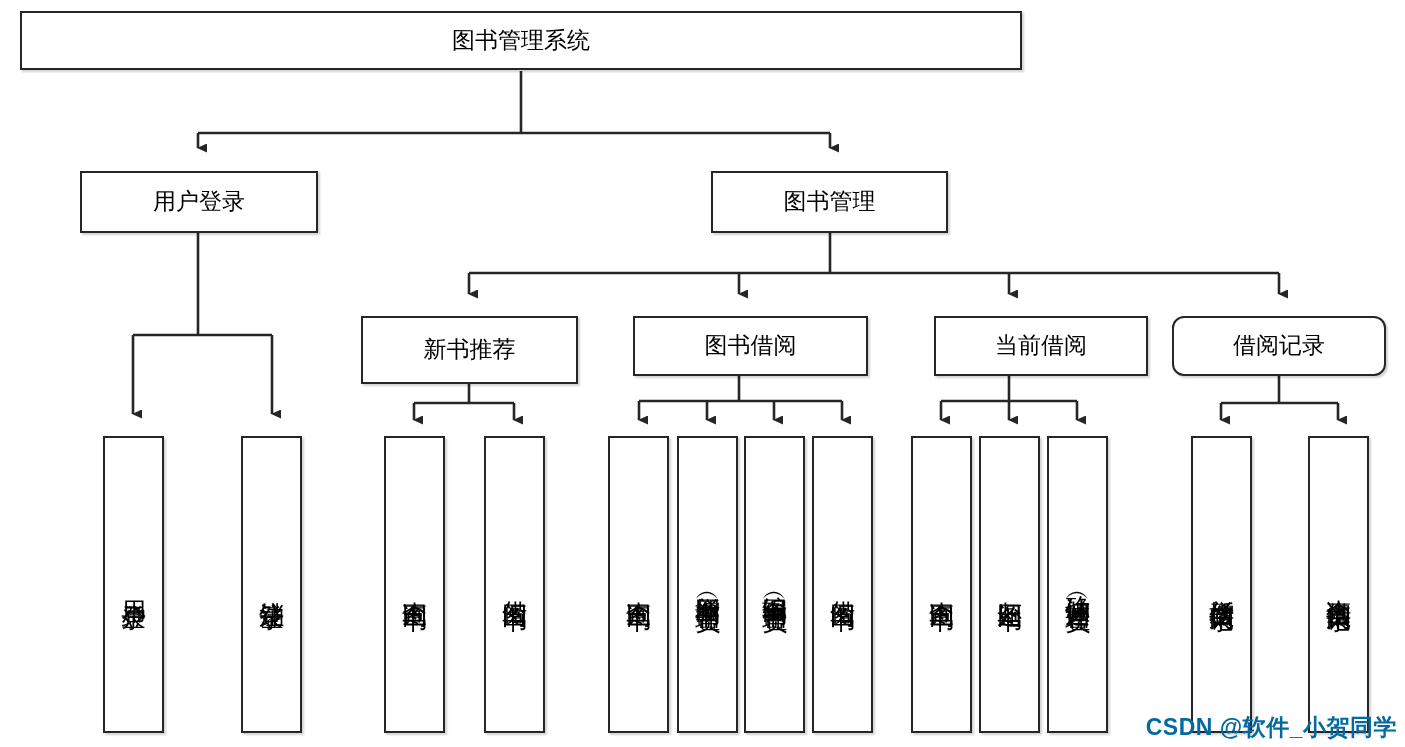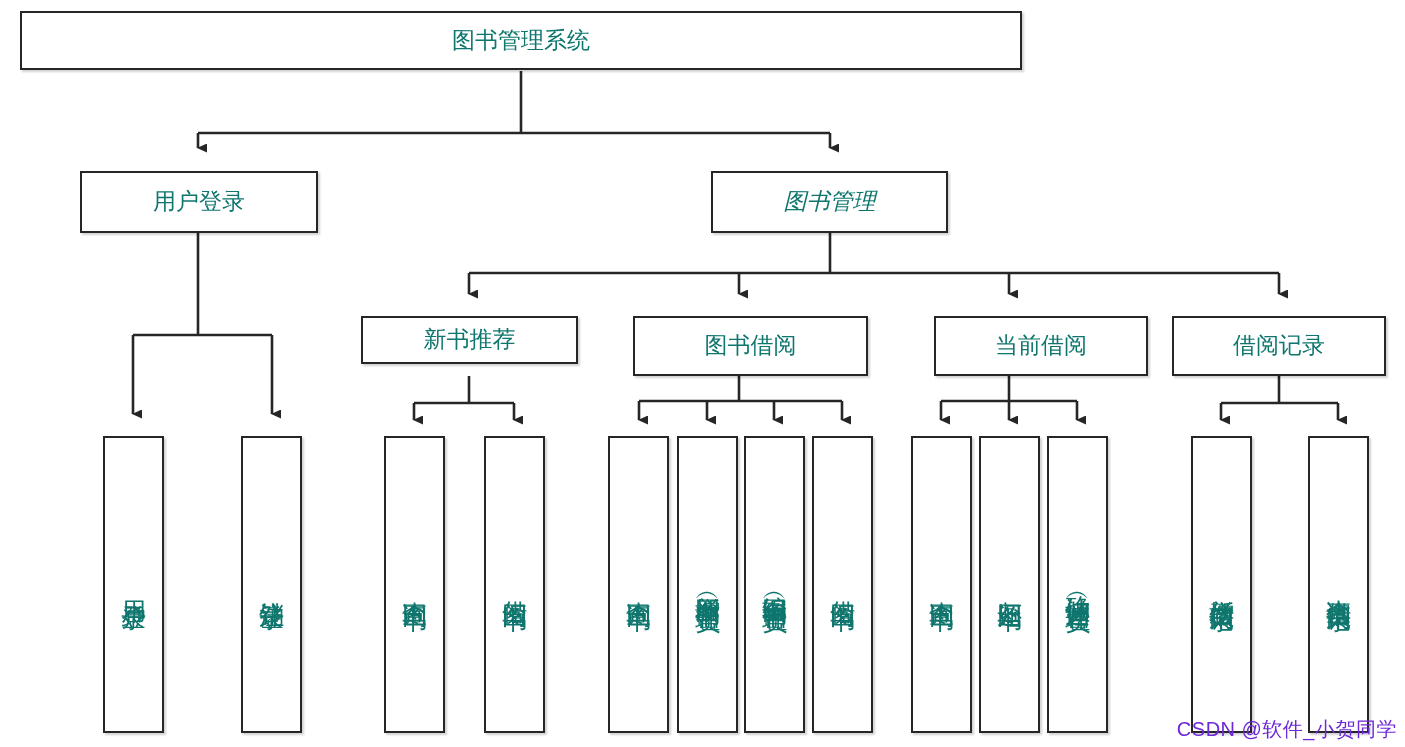--- a/index.html
+++ b/index.html
@@ -28,43 +28,44 @@
     position: absolute;
     box-sizing: border-box;
     border: 2.5px solid #262626;
     background: #ffffff;
     display: flex;
     align-items: center;
     justify-content: center;
     box-shadow: 2px 2px 2px rgba(0,0,0,0.18);
   }
   .node .label {
-    color: #0f766e;
+    color: #000000;
     text-align: left;
     line-height: 1.18;
   }
   .node.horiz .label {
     font-size: 23px;
     writing-mode: horizontal-tb;
   }
   .node.vert .label {
     font-size: 25px;
     writing-mode: vertical-rl;
     text-orientation: upright;
     letter-spacing: 2px;
     white-space: nowrap;
   }
   #watermark {
     position: absolute;
     right: 8px;
     bottom: 4px;
-    font-size: 20px;
-    color: #6d28d9;
+    font-size: 23px;
+    color: #0369a1;
     letter-spacing: 0.5px;
     user-select: none;
+    font-weight: bold;
   }
 </style>
 </head>
 <body>
 
 <div id="diagram-root">
 
   <svg class="edges" viewBox="0 0 1405 747">
     <defs>
       <marker id="arrowhead" markerWidth="9" markerHeight="10" refX="4.5" refY="9" orient="auto" markerUnits="userSpaceOnUse">
@@ -115,34 +116,34 @@
     </g>
   </svg>
 
   <div class="node horiz" style="left:20px; top:11px; width:1002px; height:59px;">
     <span class="label">图书管理系统</span>
   </div>
 
   <div class="node horiz" style="left:80px; top:171px; width:238px; height:62px;">
     <span class="label">用户登录</span>
   </div>
-  <div class="node horiz" style="left:711px; top:171px; width:237px; height:62px;font-style:italic;">
+  <div class="node horiz" style="left:711px; top:171px; width:237px; height:62px;">
     <span class="label">图书管理</span>
   </div>
 
-  <div class="node horiz" style="left:361px; top:316px; width:217px; height:48px;">
+  <div class="node horiz" style="left:361px; top:316px; width:217px; height:68px;">
     <span class="label">新书推荐</span>
   </div>
   <div class="node horiz" style="left:633px; top:316px; width:235px; height:60px;">
     <span class="label">图书借阅</span>
   </div>
   <div class="node horiz" style="left:902px; top:316px; width:214px; height:60px;margin-left:32px;">
     <span class="label">当前借阅</span>
   </div>
-  <div class="node horiz" style="left:1172px; top:316px; width:214px; height:60px;">
+  <div class="node horiz" style="left:1172px; top:316px; width:214px; height:60px;border-radius:12px;">
     <span class="label">借阅记录</span>
   </div>
 
   <div class="node vert" style="left:103px; top:436px; width:61px; height:297px;">
     <span class="label">用户登录</span>
   </div>
   <div class="node vert" style="left:241px; top:436px; width:61px; height:297px;">
     <span class="label">注销登录</span>
   </div>
 

